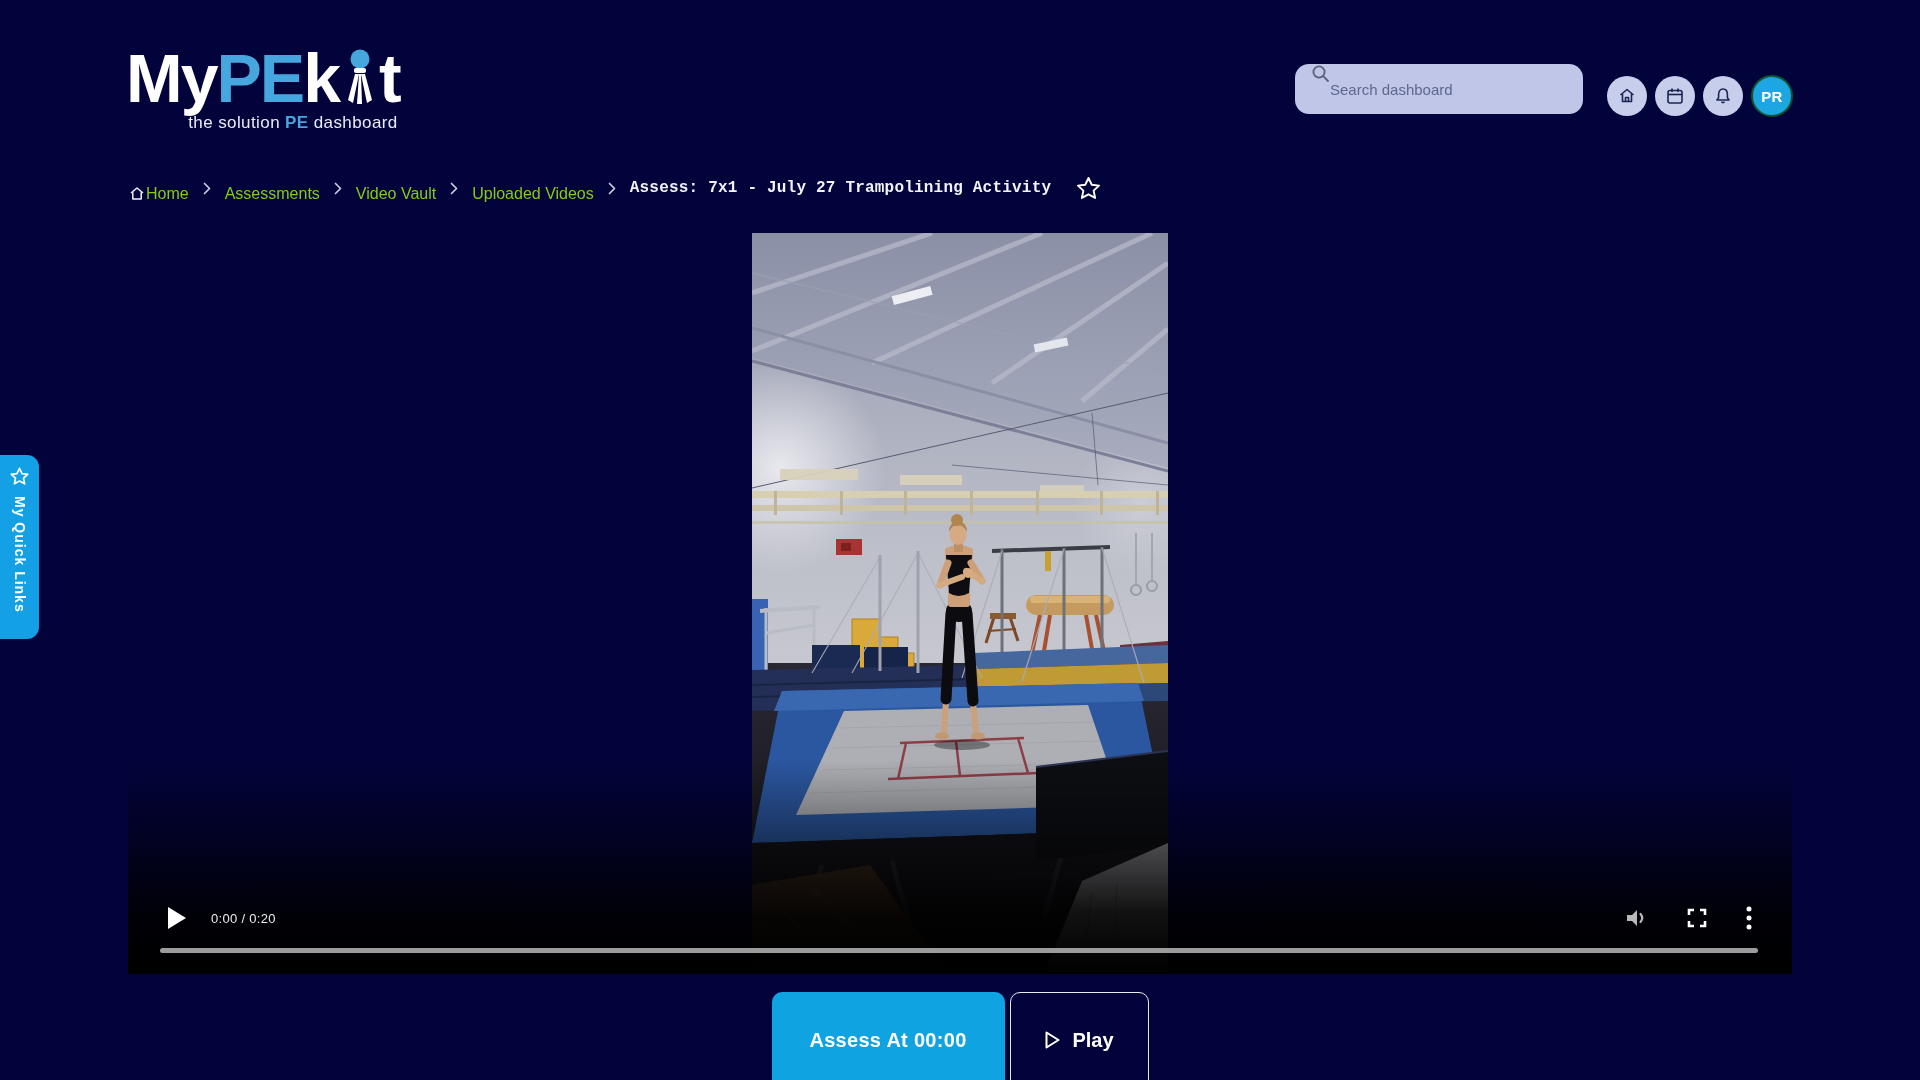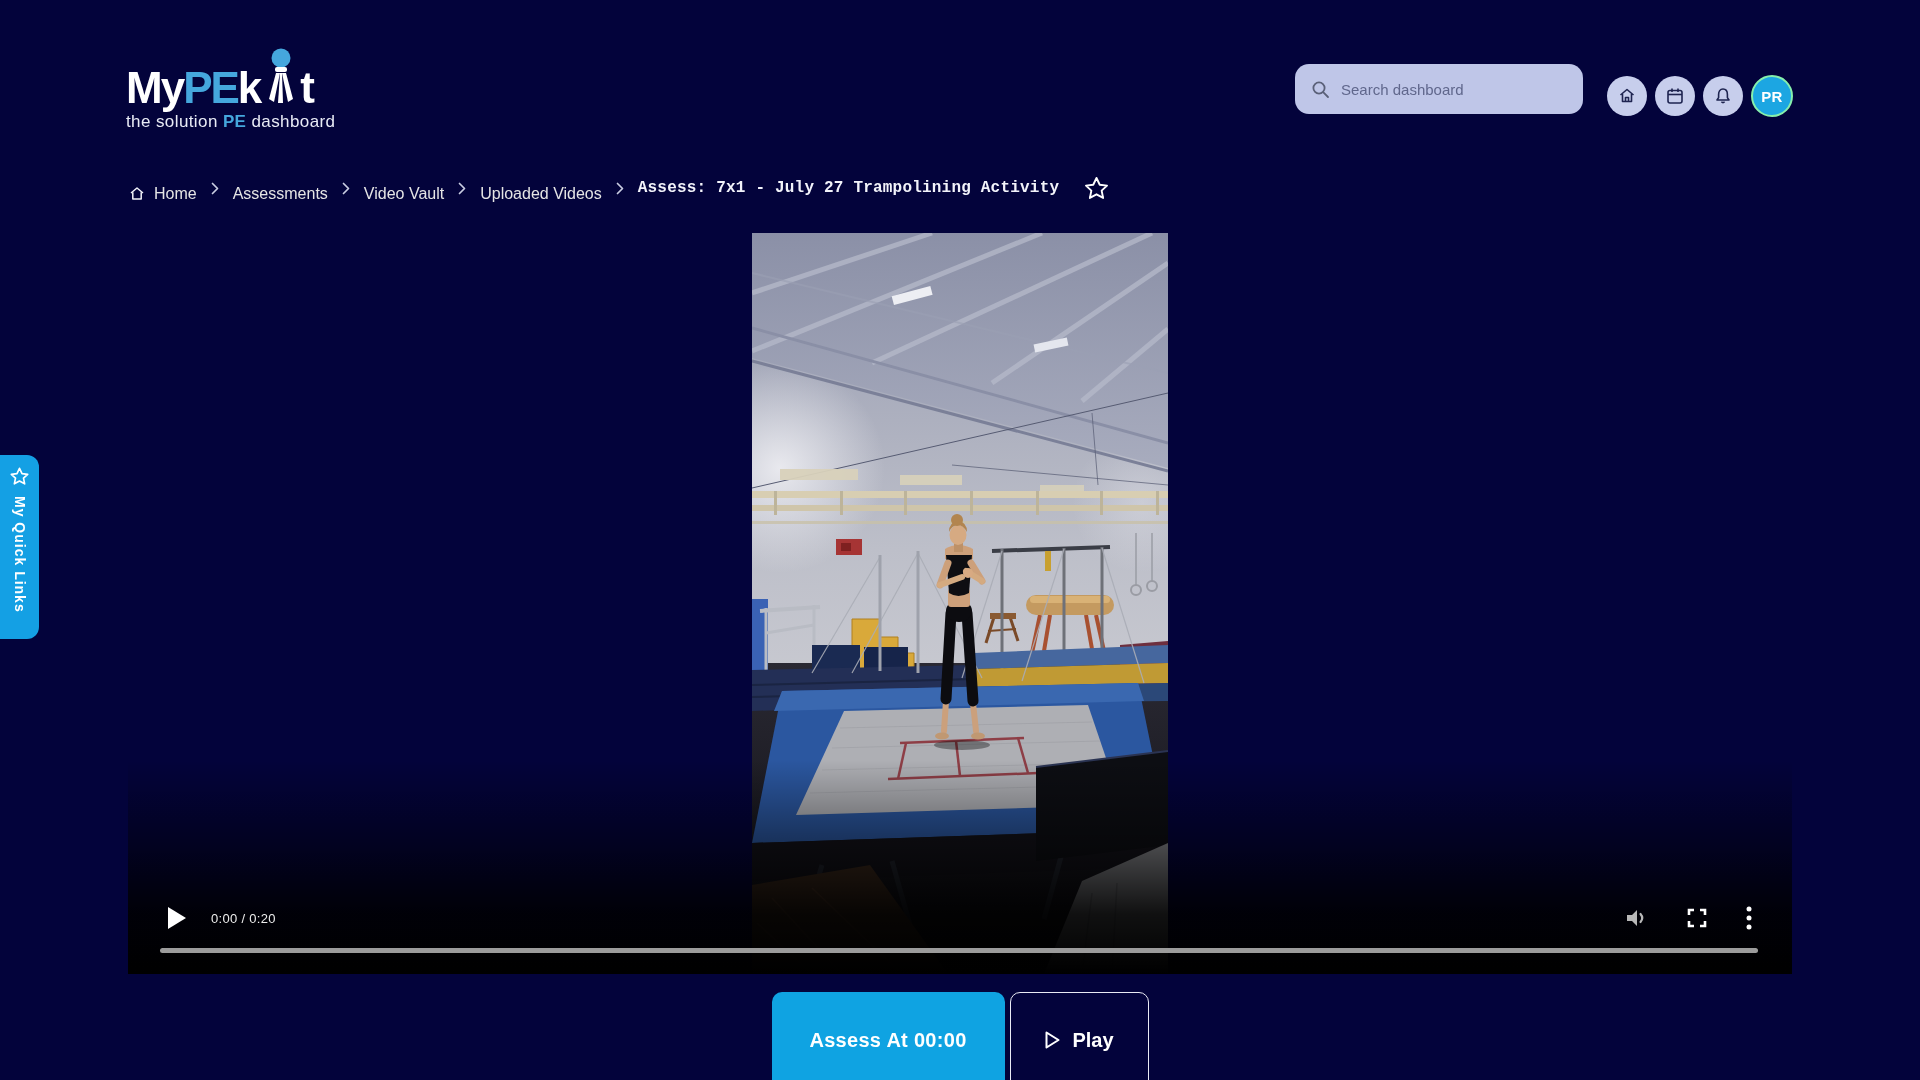--- a/index.html
+++ b/index.html
@@ -9,61 +9,61 @@
     overflow: hidden;
     background: #03033B;
     font-family: "Liberation Sans", sans-serif;
     color: #fff;
   }
 
   
   .logo { position:absolute; left:126px; top:48px; }
   .logo-row { display:flex; align-items:flex-end; line-height:0.9; }
   .logo-row .lw, .logo-row .lb {
-    font-size:44px; font-weight:800; letter-spacing:-2px;
+    font-size:68px; font-weight:800; letter-spacing:-2px;
   }
   .logo-row .lw { color:#ffffff; }
   .logo-row .lb { color:#45A7DD; }
   .logo-shuttle { margin:0 1px 2px 3px; }
   .tagline {
     margin-top:4px; text-align:right; padding-right:2px;
     font-size:17px; font-weight:400; color:#E9ECF6; letter-spacing:0.4px;
   }
   .tagline b { color:#45A7DD; font-weight:800; }
 
   .search-bar {
     position:absolute; left:1295px; top:64px; width:288px; height:50px;
     background:#BFC6E8; border-radius:14px;
-    display:flex; align-items:center; padding:0 16px; gap:11px;
+    display:flex; padding:0 16px; 
   }
   .search-bar input {
     flex:1; border:none; outline:none; background:transparent;
     font-size:15px; color:#2A3050; font-family:"Liberation Sans", sans-serif;
   }
   .search-bar input::placeholder { color:#60678C; opacity:1; }
 
   .hbtn {
     position:absolute; top:76px; width:40px; height:40px; border-radius:50%;
     background:#C7CEEC; border:none; display:flex; align-items:center;
     justify-content:center; cursor:pointer; padding:0;
   }
   .hbtn.home { left:1607px; } .hbtn.cal { left:1655px; } .hbtn.bell { left:1703px; }
   .avatar {
     position:absolute; left:1751px; top:75px; width:42px; height:42px;
-    border-radius:50%; background:#1CA6E2; border:2px solid #86efac;
+    border-radius:50%; background:#1CA6E2; border:2px solid #14532d;
     color:#fff; font-size:15px; font-weight:800; display:flex;
     align-items:center; justify-content:center; cursor:pointer; letter-spacing:0.3px;
   }
 
   
   .breadcrumb {
     position:absolute; left:128px; top:174px; height:28px;
     display:flex; align-items:center; gap:14px; font-size:16px; color:#F2F3FA;
   }
-  .bc-link { display:flex; align-items:center; gap:8px; cursor:pointer; color:#e5e5e5;margin-top:11px; }
+  .bc-link { display:flex; align-items:center; gap:0; cursor:pointer; color:#84cc16;margin-top:11px; }
   .bc-current { font-weight:800; letter-spacing:0.2px;font-family:Liberation Mono, monospace; }
   .bc-sep { display:flex; align-items:center; }
   .bc-star { margin-left:10px; cursor:pointer; display:flex; }
 
   
   .quick-links {
     position:absolute; left:0; top:455px; width:39px; height:184px;
     background:#14A0E4; border-radius:0 12px 12px 0;
     display:flex; flex-direction:column; align-items:center;
     padding-top:11px; gap:9px; cursor:pointer;

